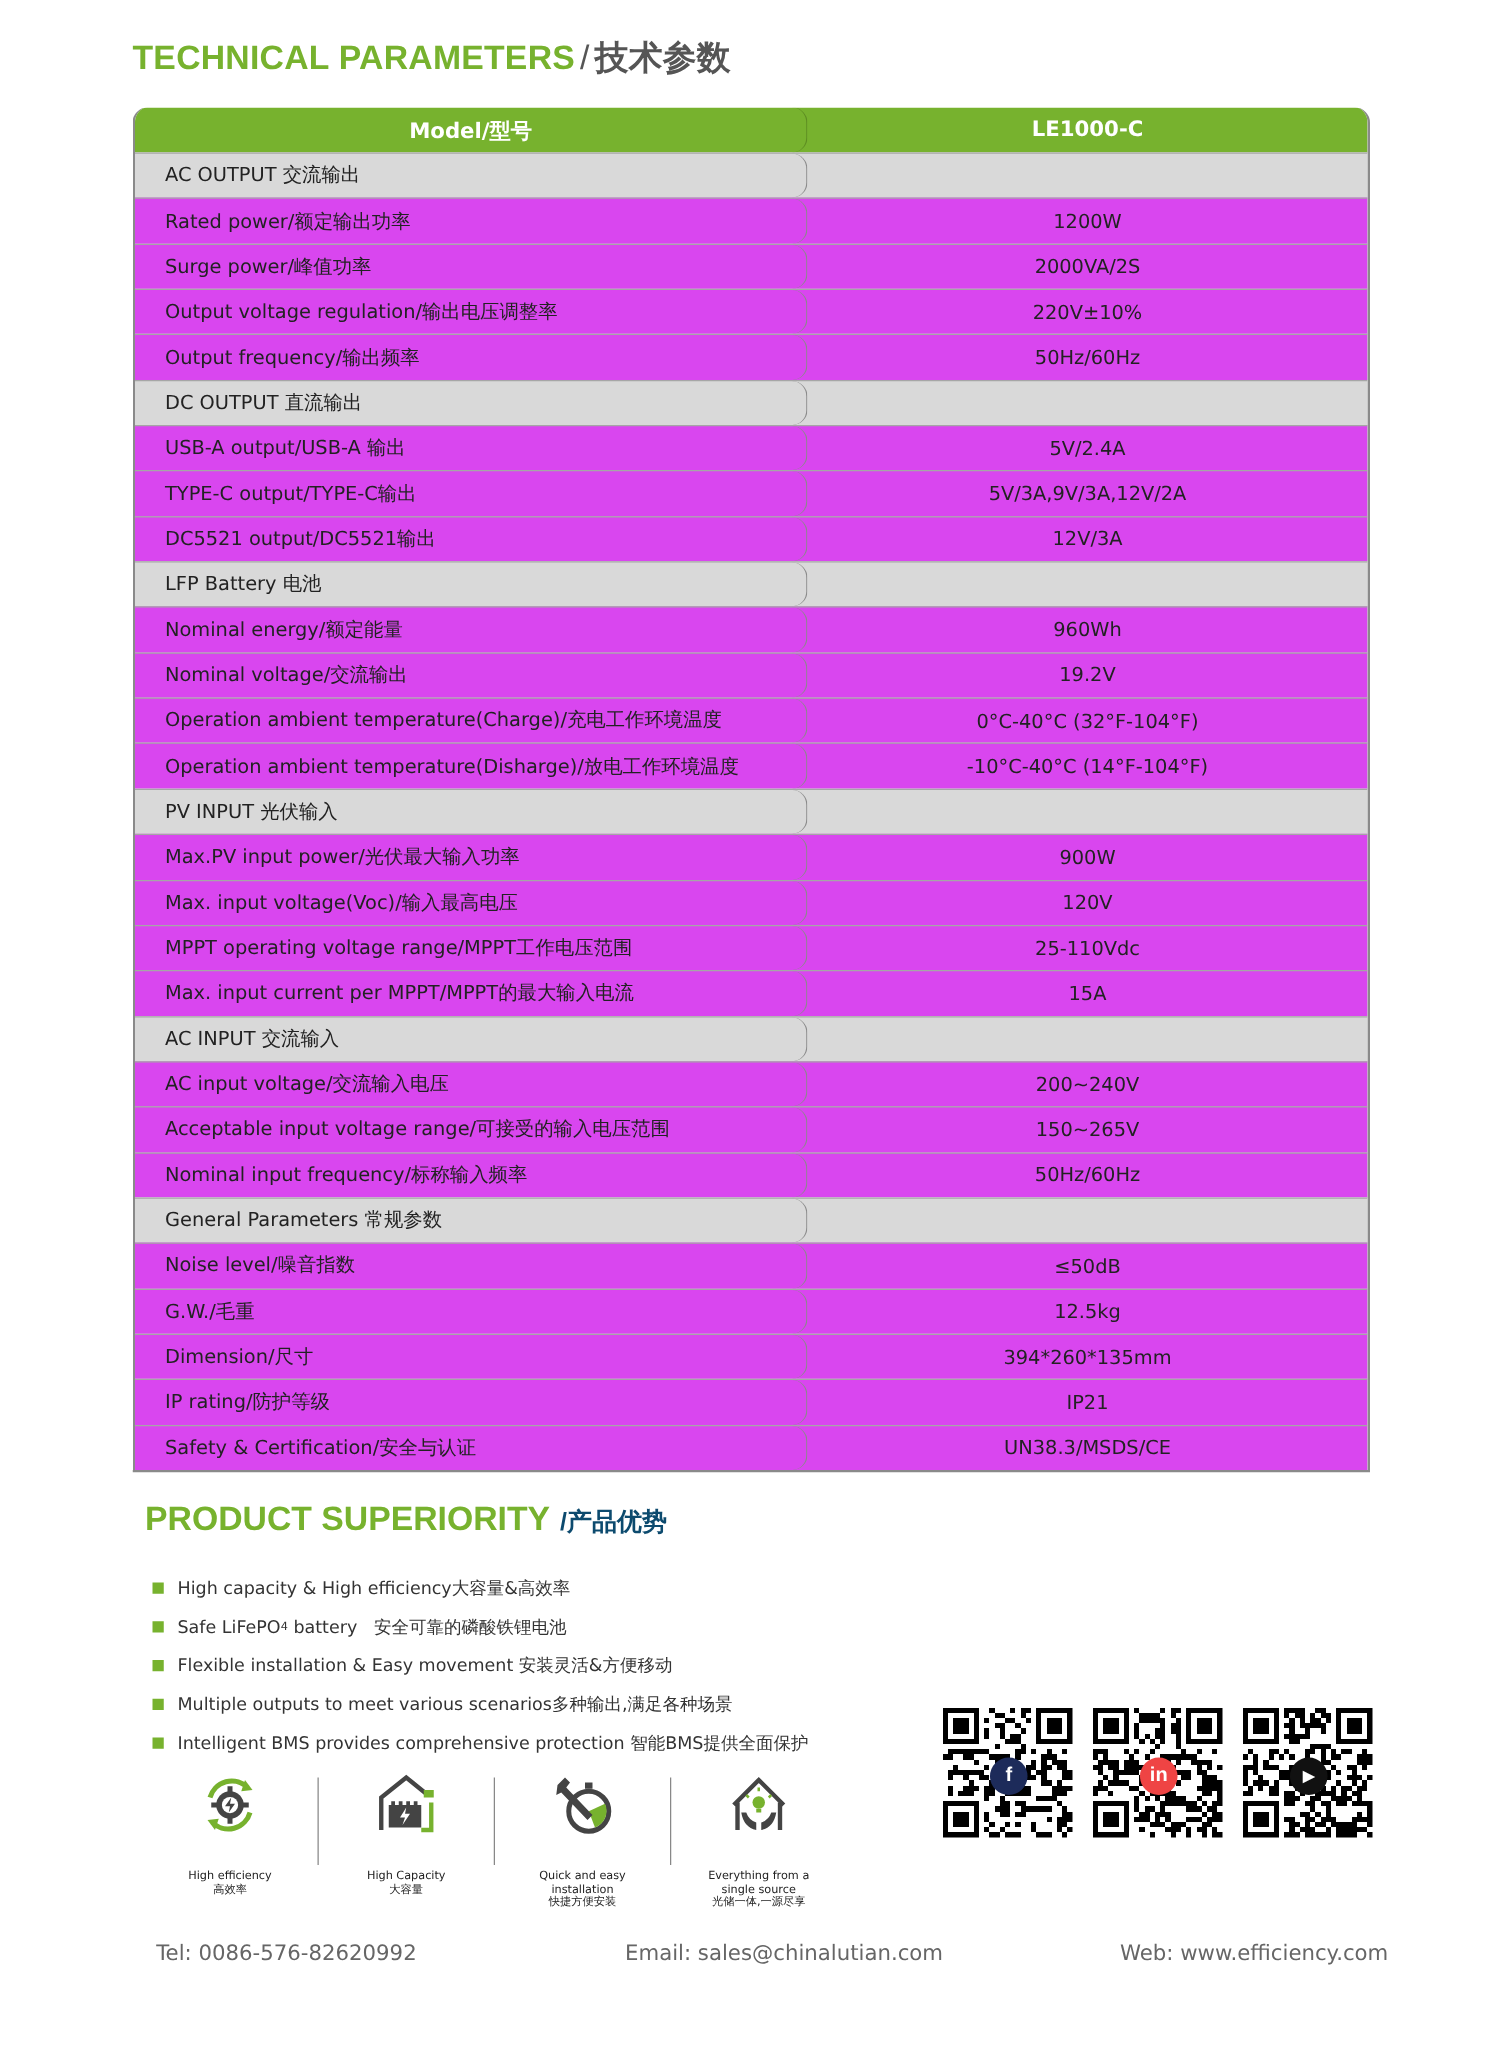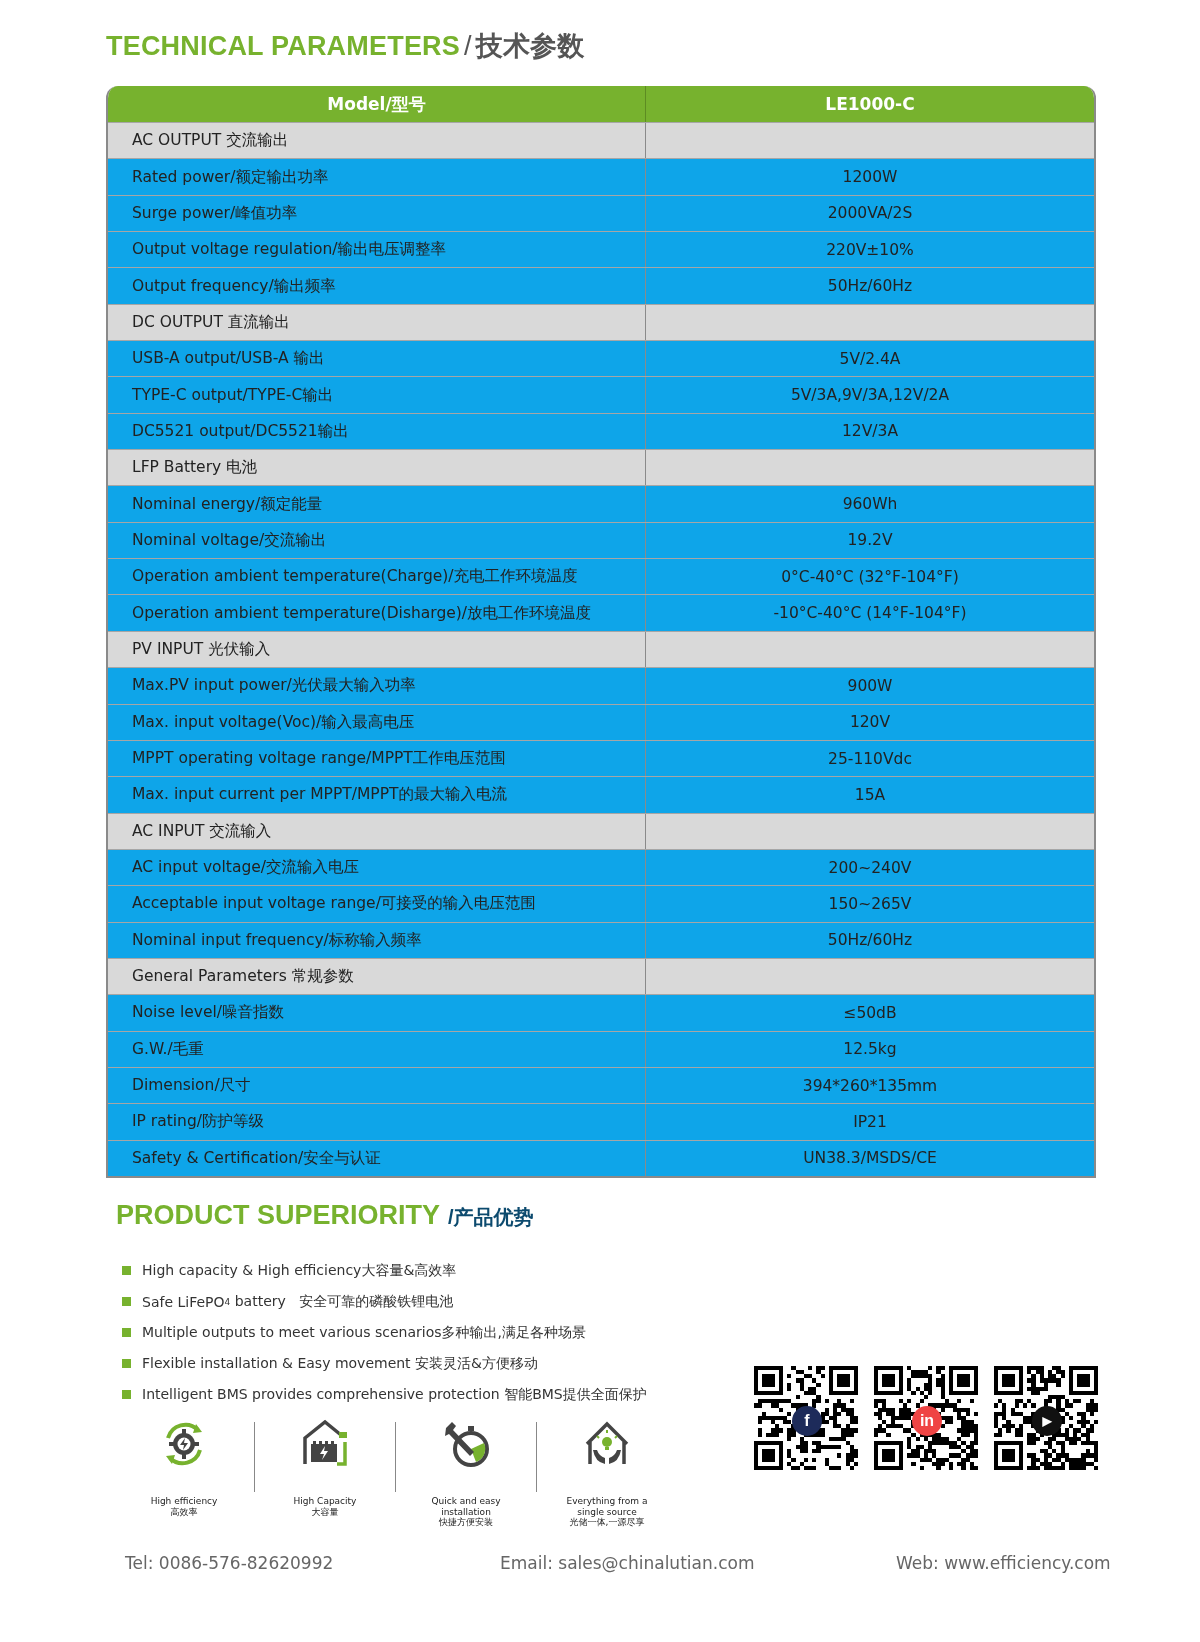--- a/index.html
+++ b/index.html
@@ -15,25 +15,25 @@
   .title .sep { color: #555; font-weight: normal; margin: 0 4px; }
   .title .zh { color: #555; }
 
   .spec-table {
     position: absolute; left: 106px; top: 86px; width: 990px;
     border: 2px solid #8a8a8a; border-top: none;
     border-radius: 12px 12px 0 0; overflow: hidden;
   }
   .row {
     display: flex; height: 36.35px; border-top: 1.5px solid #a6a6a6;
-    background: #0ea5e9;
+    background: #d946ef;
   }
   .row.head { background: #77b22e; border-top: none; height: 36px; }
   .row.section { background: #d9d9d9; gap: 36px; }
-  .cell { display: flex; align-items: center; font-size: 15.5px; color: #222; white-space: nowrap; overflow: hidden; }
+  .cell { display: flex; align-items: center; font-size: 15.5px; color: #222; white-space: nowrap; overflow: hidden; border-radius: 12px; }
   .cell.param { width: 538px; padding-left: 24px; border-right: 1.5px solid #8a8a8a; }
   .cell.value { flex: 1; justify-content: center; }
   .row.head .cell { color: #fff; font-weight: bold; font-size: 17px; justify-content: center; padding-left: 0; }
   .row.head .cell.param { border-right: 1.5px solid #5d8c22; }
 
   .sup-title {
     position: absolute; left: 116px; top: 1200px; white-space: nowrap;
     font-family: "Liberation Sans", "DejaVu Sans", sans-serif; font-weight: bold;
   }
   .sup-title .en { color: #77b22e; font-size: 27px; }
@@ -204,25 +204,25 @@
       <span>High capacity &amp; High efficiency大容量&amp;高效率</span>
     </li>
   <li>
       <span class="sq"></span>
       <span>Safe LiFePO</span>
       <sub>4</sub>
       <span style="white-space:pre"> battery   安全可靠的磷酸铁锂电池</span>
     </li>
   <li>
       <span class="sq"></span>
-      <span>Multiple outputs to meet various scenarios多种输出,满足各种场景</span>
+      <span>Flexible installation &amp; Easy movement 安装灵活&amp;方便移动</span>
     </li>
   <li>
       <span class="sq"></span>
-      <span>Flexible installation &amp; Easy movement 安装灵活&amp;方便移动</span>
+      <span>Multiple outputs to meet various scenarios多种输出,满足各种场景</span>
     </li>
   <li>
       <span class="sq"></span>
       <span>Intelligent BMS provides comprehensive protection 智能BMS提供全面保护</span>
     </li>
 </ul>
 
 <div class="features">
   <div class="feature">
     <svg viewBox="0 0 56 56">

